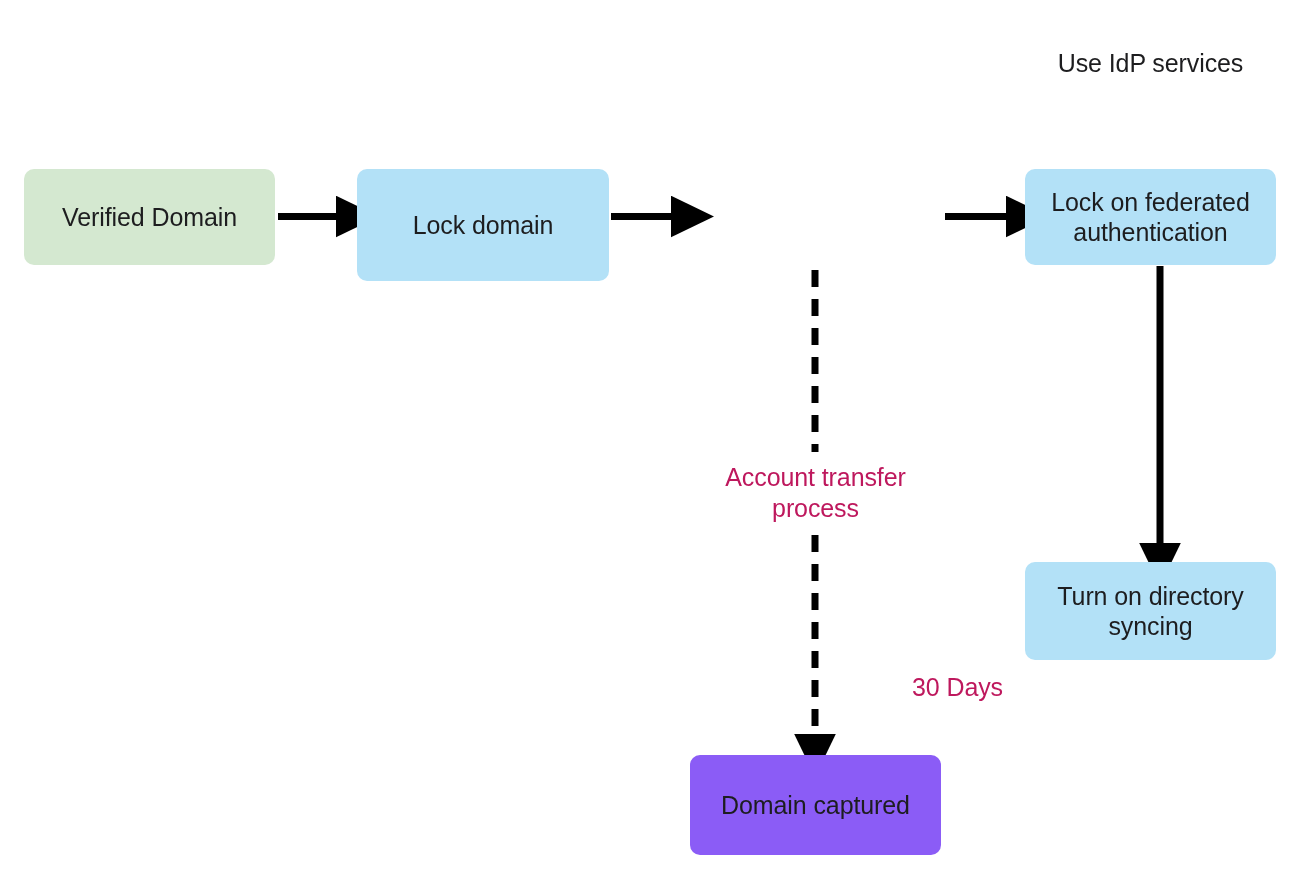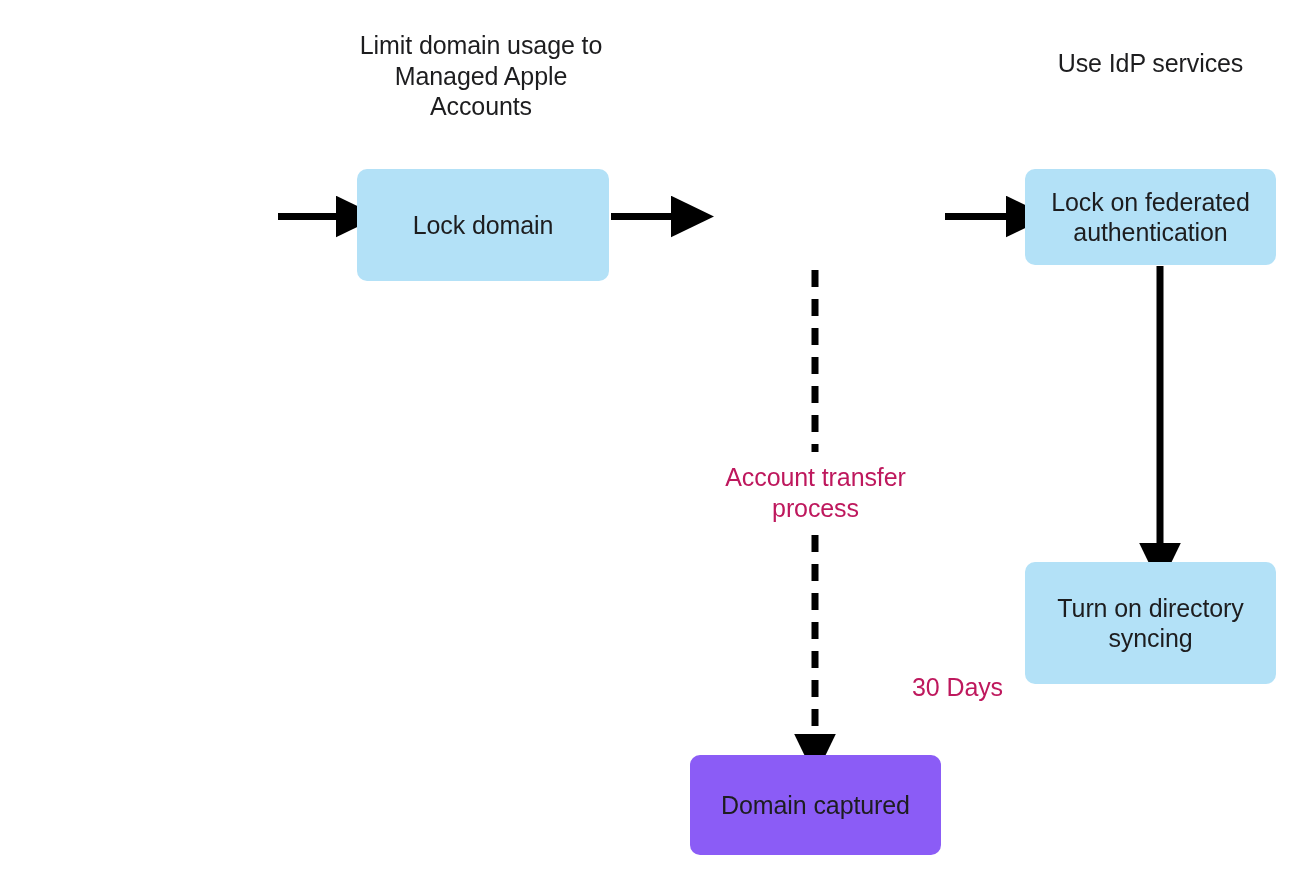--- a/index.html
+++ b/index.html
@@ -94,36 +94,38 @@
 
     <g>
       <line x1="815" y1="270" x2="815" y2="452" stroke="#000000" stroke-width="7" stroke-dasharray="17 12" stroke-linecap="butt"></line>
     </g>
 
     <g>
       <line x1="815" y1="535" x2="815" y2="742" stroke="#000000" stroke-width="7" stroke-dasharray="17 12" stroke-linecap="butt" marker-end="url(#ahv)"></line>
     </g>
   </svg>
 
-  <div class="caption" style="left:355px; top:30px; width:252px;">Limit domain usage to Managed Apple Accounts</div>
 
 
   <div class="caption" style="left:1025px; top:48px; width:251px;">Use IdP services</div>
 
+  <div class="node node-green" style="left:24px; top:169px; width:251px; height:96px;">
+    <span>Verified Domain</span>
+  </div>
 
   <div class="node node-blue" style="left:357px; top:169px; width:252px; height:112px;">
     <span>Lock domain</span>
   </div>
 
 
   <div class="node node-blue" style="left:1025px; top:169px; width:251px; height:96px;">
     <span>Lock on federated authentication</span>
   </div>
 
-  <div class="node node-blue" style="left:1025px; top:562px; width:251px; height:122px;">
+  <div class="node node-blue" style="left:1025px; top:562px; width:251px; height:98px;">
     <span>Turn on directory syncing</span>
   </div>
 
   <div class="node node-orange" style="left:690px; top:755px; width:251px; height:100px;">
     <span>Domain captured</span>
   </div>
 
   <div class="edge-label" style="left:690px; top:462px; width:251px;">Account transfer process</div>
 
   <div class="edge-label" style="left:843px; top:672px; width:160px; text-align:right;">30 Days</div>

